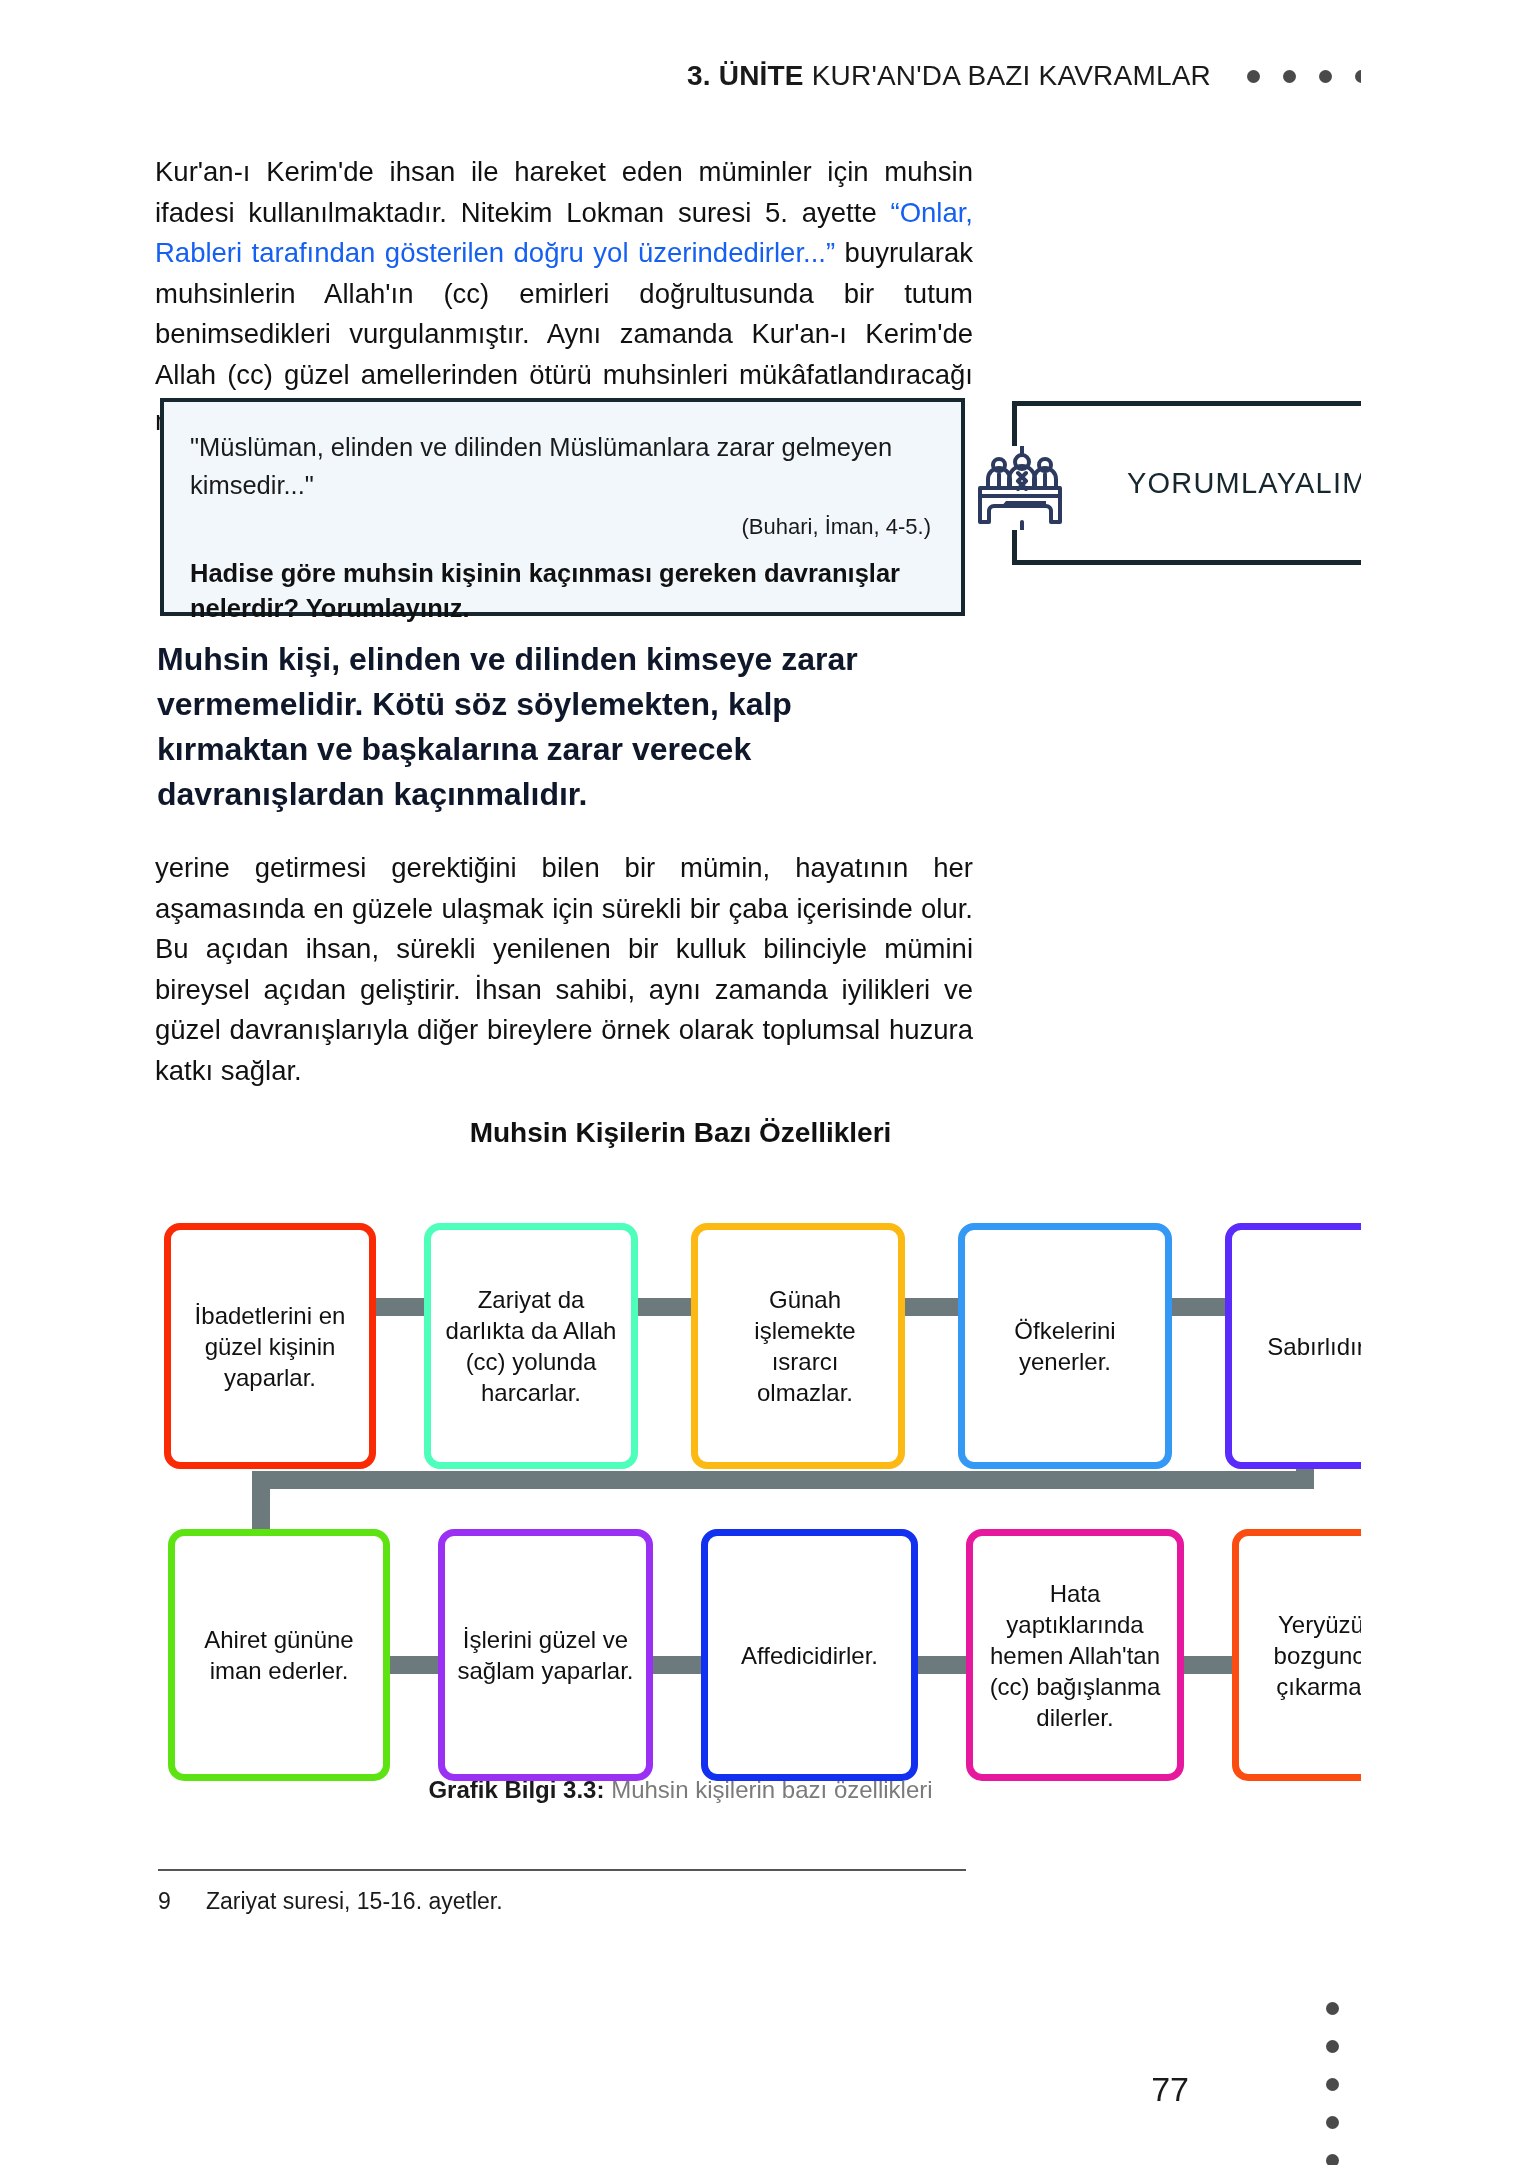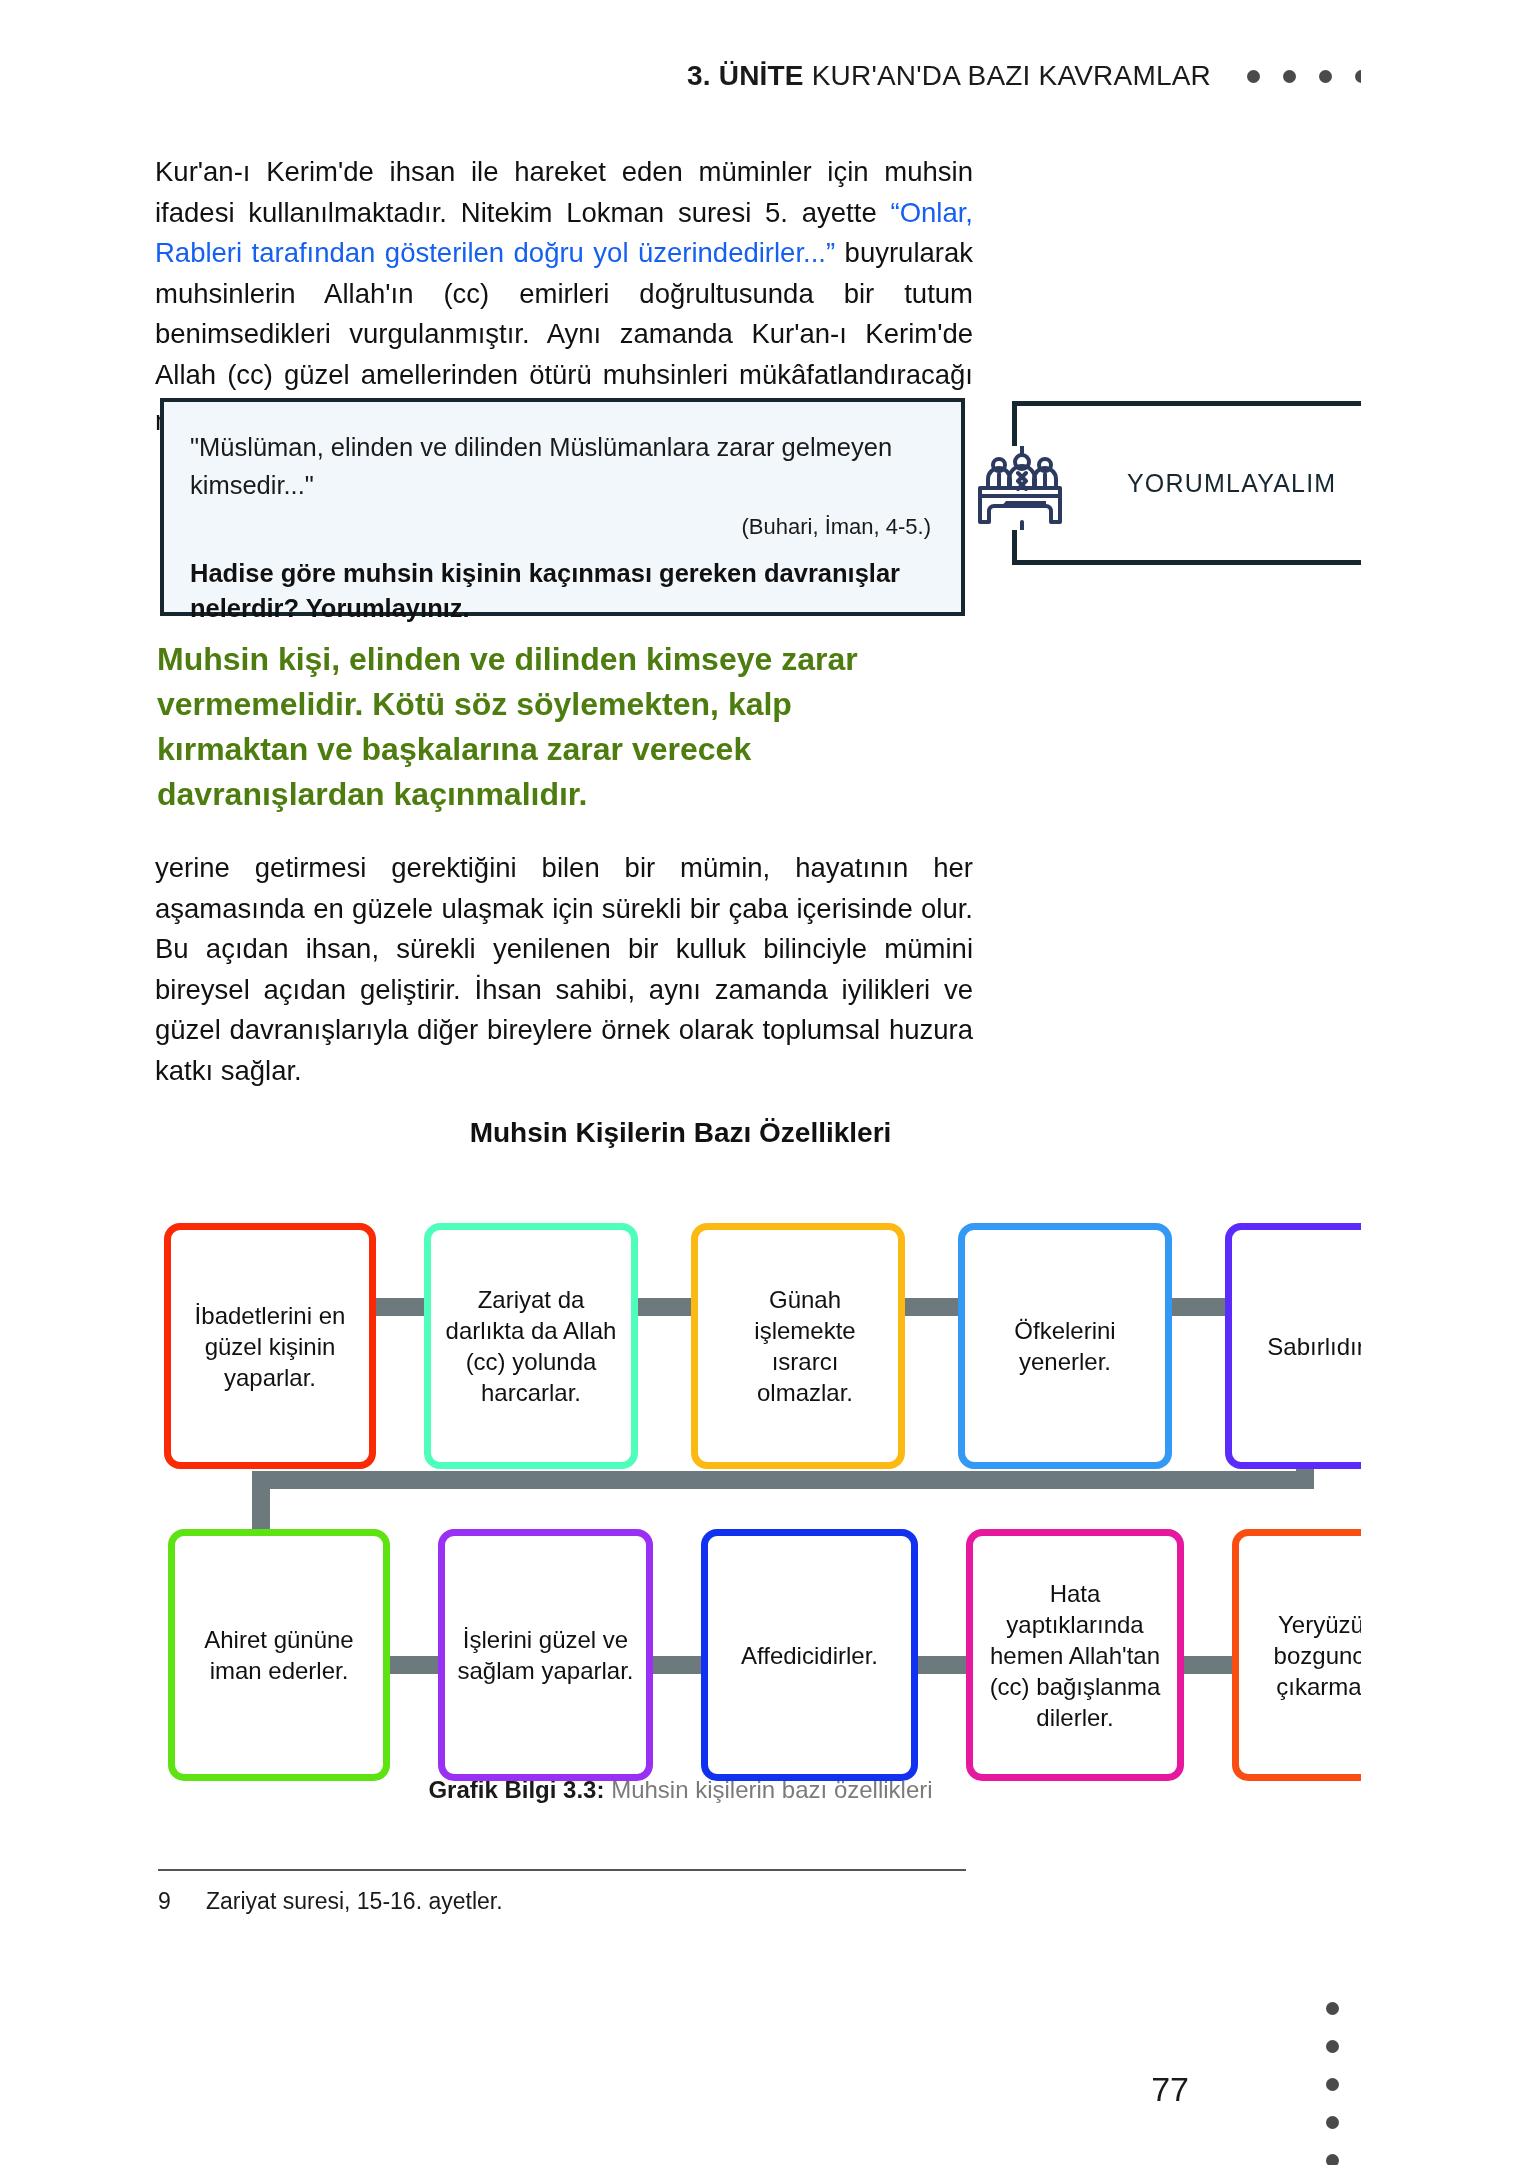--- a/index.html
+++ b/index.html
@@ -108,35 +108,35 @@
   .yorum-icon {
     position: absolute;
     left: -41px;
     top: 40px;
     width: 92px;
     height: 84px;
     background: #ffffff;
   }
   .yorum-label {
     margin-left: 110px;
-    font-size: 25px;
+    font-size: 29px;
     letter-spacing: 1.2px;
     color: #16272F;
   }
 
   
   .answer {
     position: absolute;
     left: 157px;
     top: 637px;
     width: 790px;
     font-size: 32px;
     line-height: 45px;
     font-weight: bold;
-    color: #4d7c0f;
+    color: #0f172a;
   }
 
   
   .diagram-title {
     position: absolute;
     left: 0; right: 0;
     top: 1117px;
     text-align: center;
     font-size: 28px;
     font-weight: bold;

